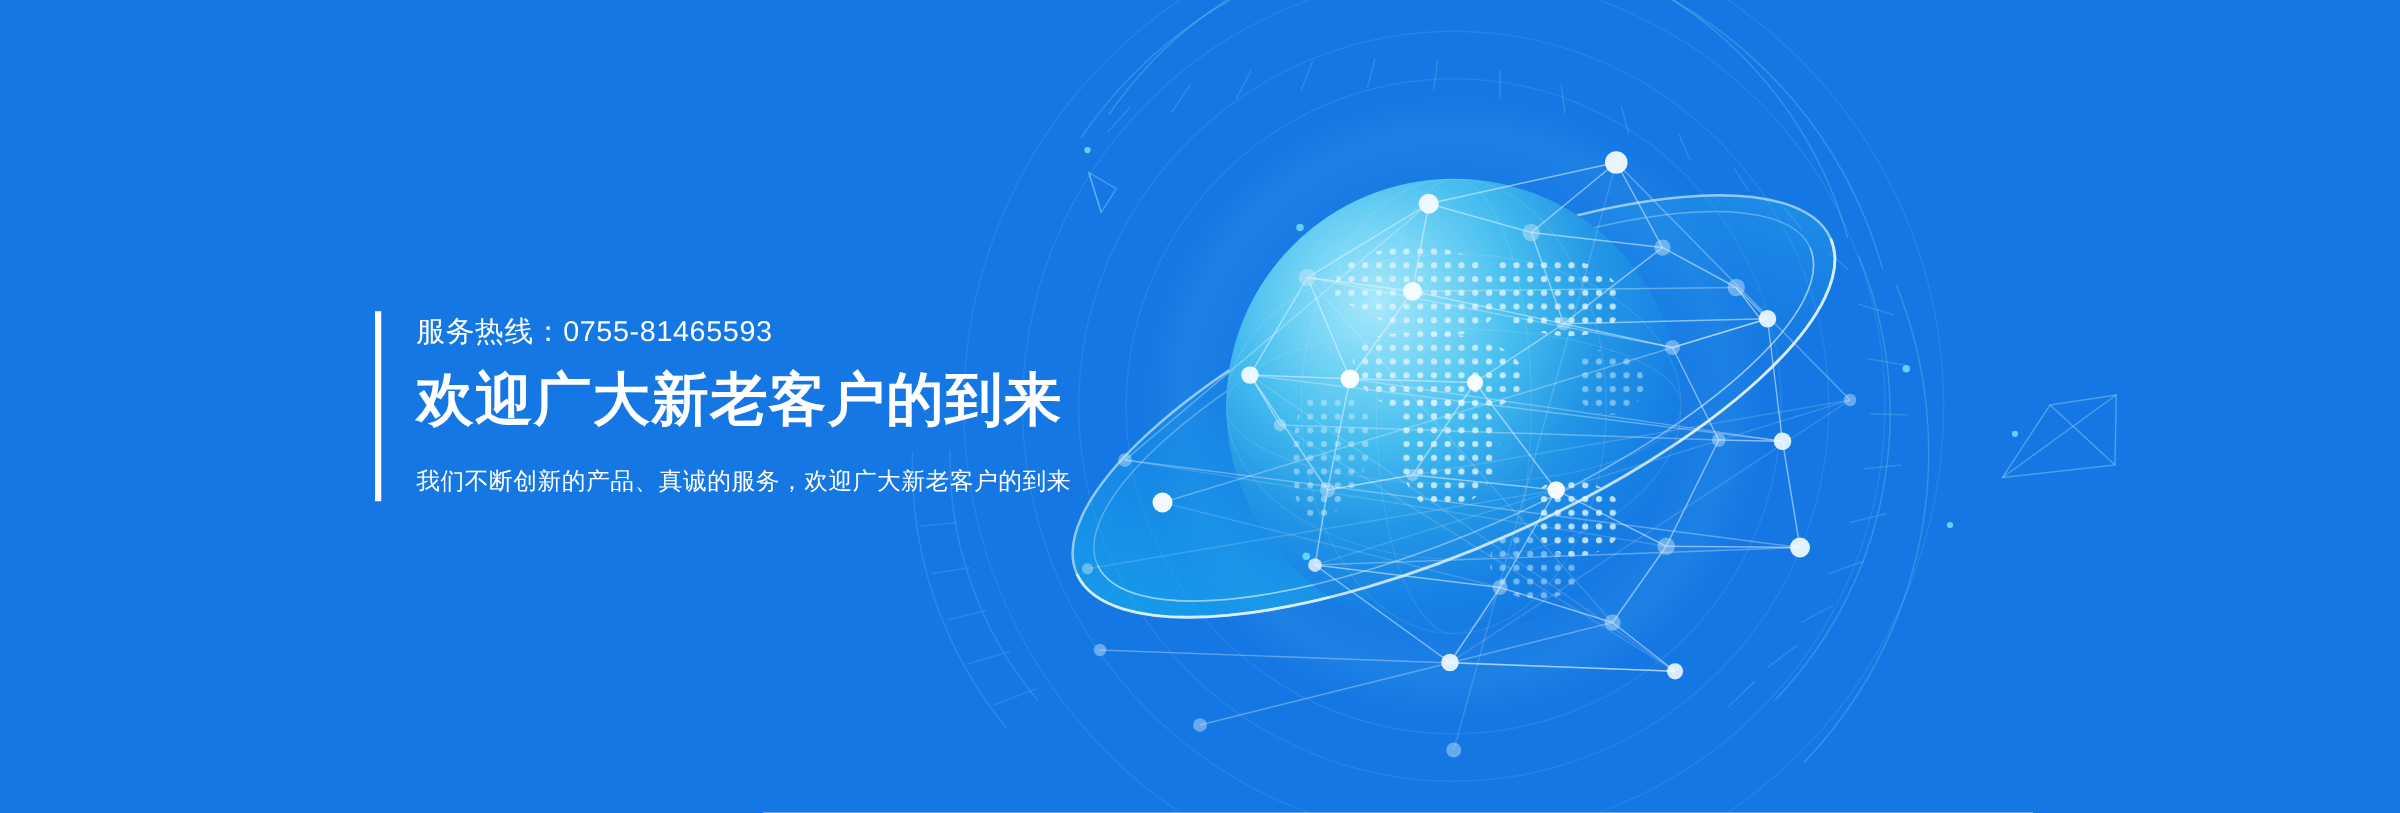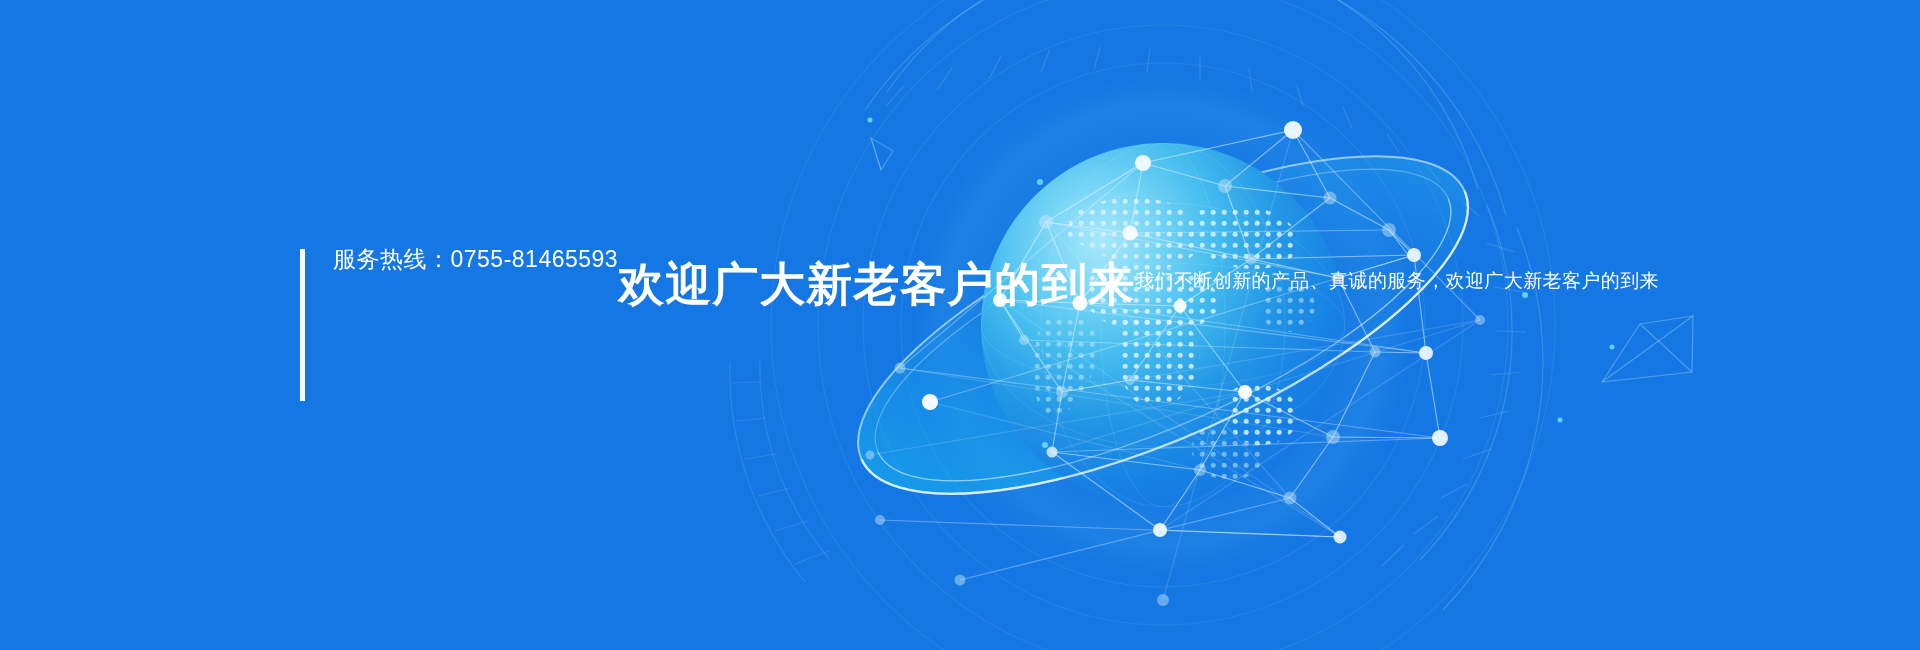--- a/index.html
+++ b/index.html
@@ -49,21 +49,21 @@
   .accent-bar {
     width: 5px;
     background: #ffffff;
     flex: 0 0 auto;
     margin-top: 4px;
     margin-bottom: 4px;
   }
   .text-lines {
     padding-left: 28px;
     display: flex;
-    flex-direction: row;
+    flex-direction: column;
     justify-content: center;
   }
   .hotline {
     color: #ffffff;
     font-size: 23px;
     line-height: 1.25;
     letter-spacing: 0.5px;
     white-space: nowrap;
   }
   .headline {

